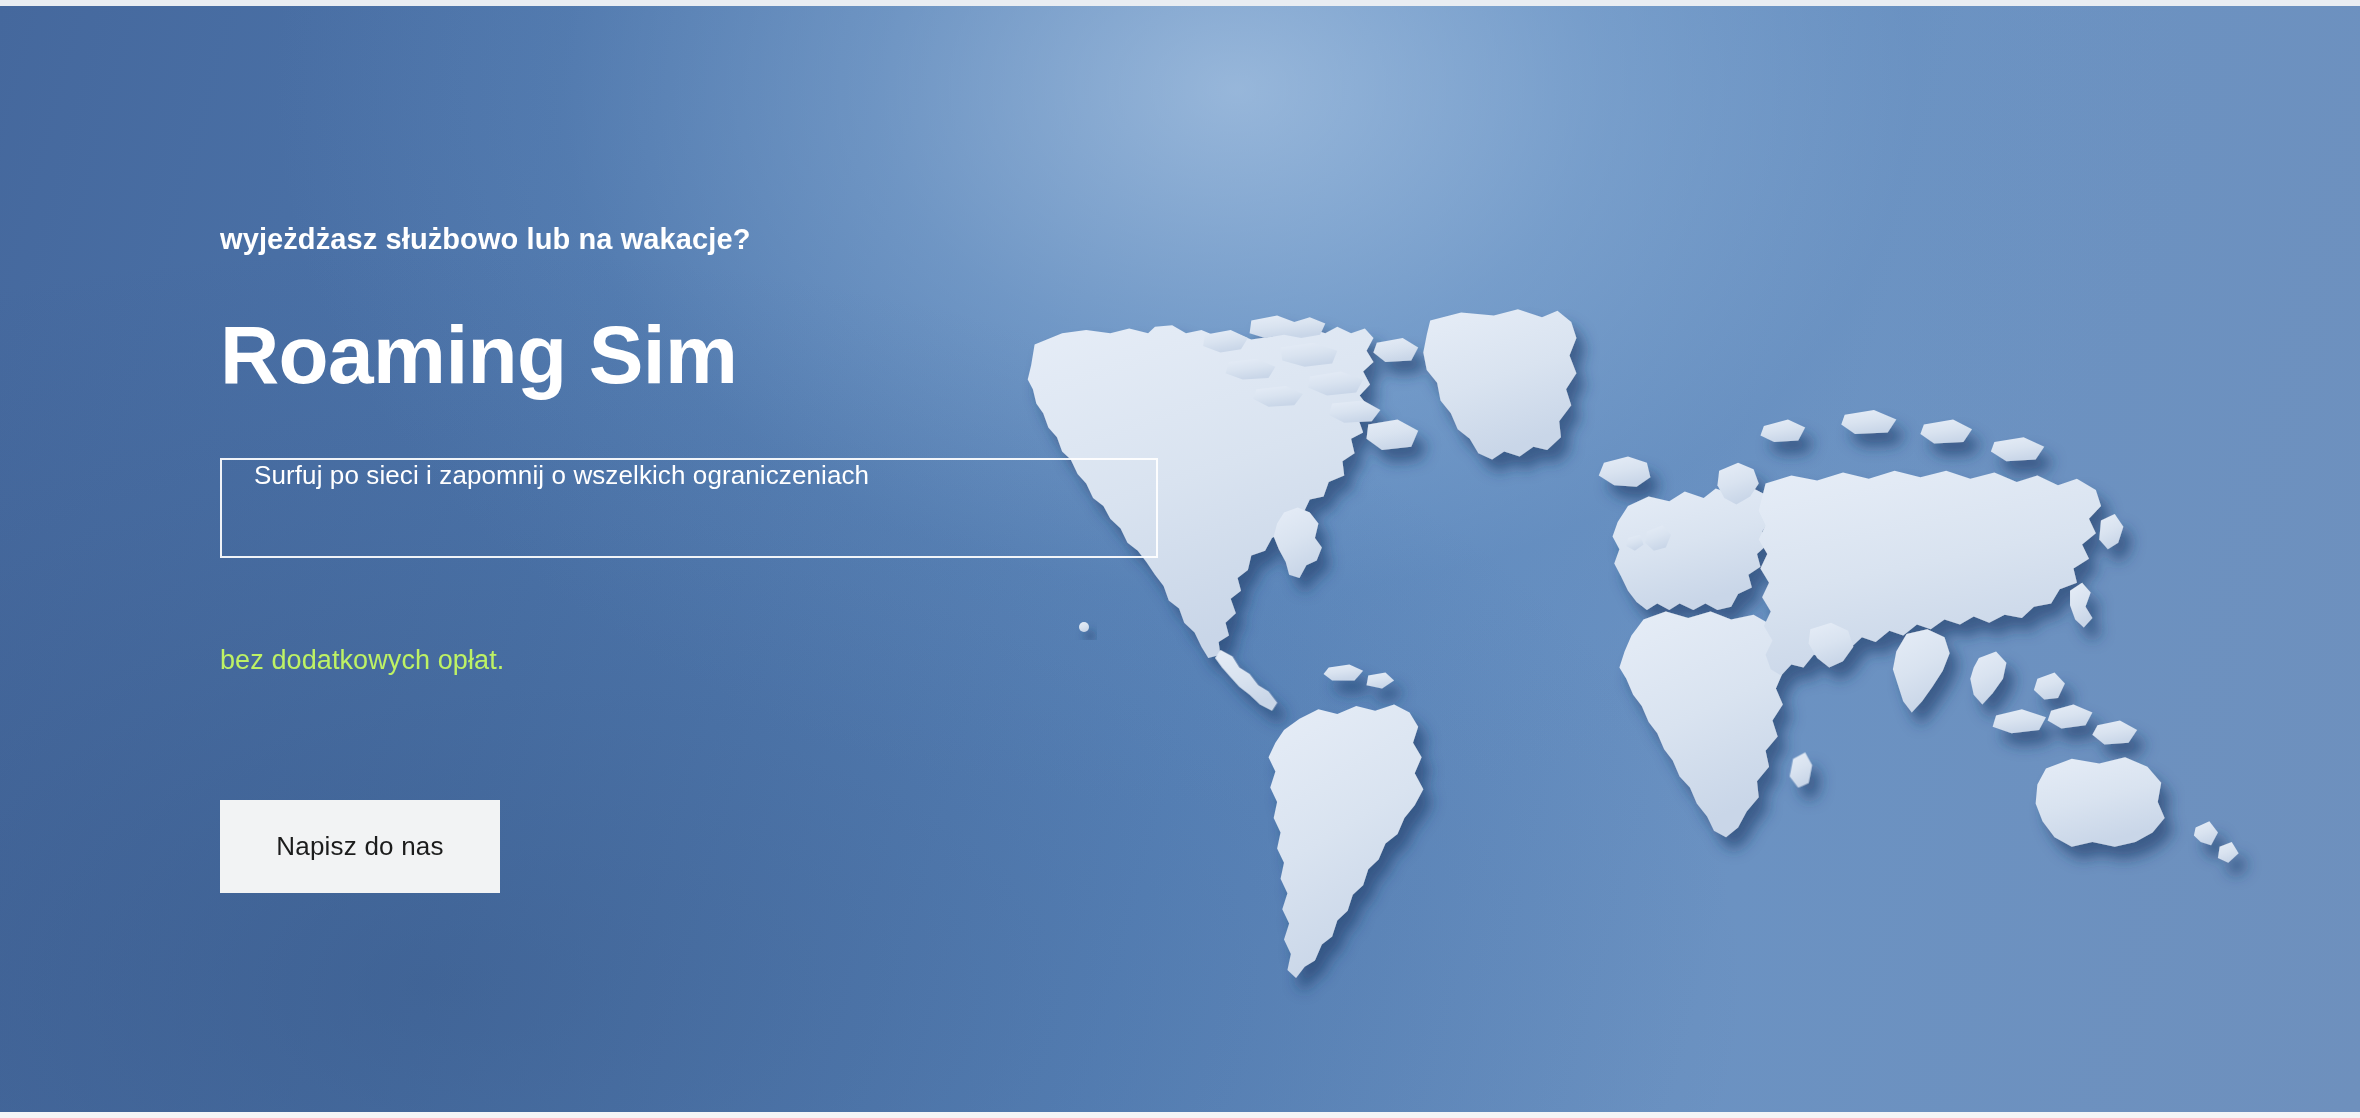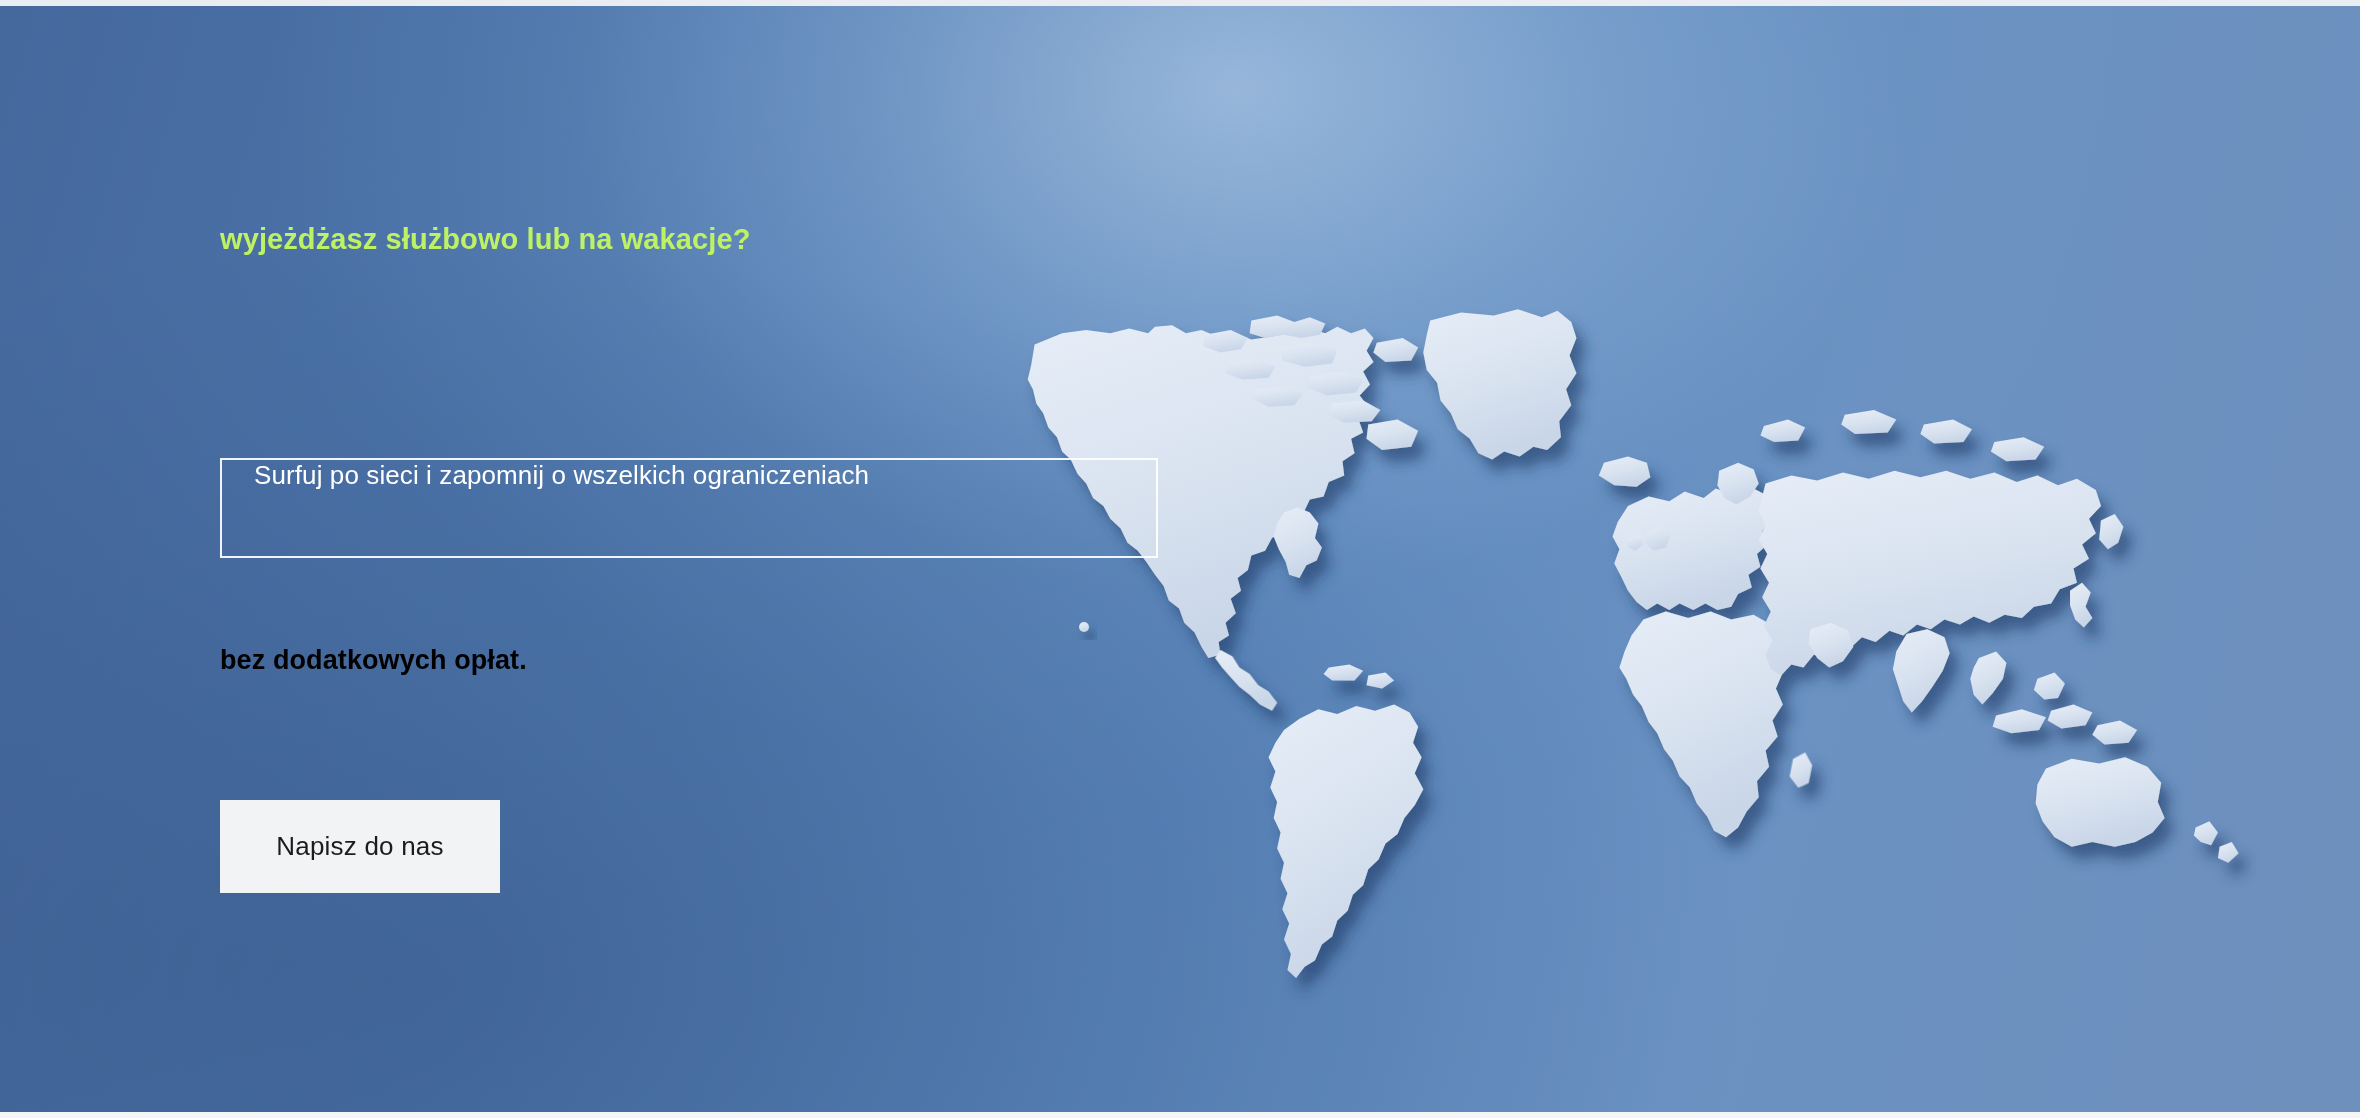--- a/index.html
+++ b/index.html
@@ -88,21 +88,21 @@
     height: 100%;
   }
 
   .eyebrow {
     position: absolute;
     top: 222px;
     left: 0;
     margin: 0;
     font-size: 29px;
     font-weight: 700;
-    color: #bef264;
+    color: #ffffff;
     letter-spacing: 0.1px;
     white-space: nowrap;
     line-height: 1.2;
   }
 
   .headline {
     position: absolute;
     top: 312px;
     left: 0;
     margin: 0;
@@ -134,22 +134,22 @@
     letter-spacing: 0.1px;
     white-space: nowrap;
   }
 
   .subnote {
     position: absolute;
     left: 0;
     top: 645px;
     margin: 0;
     font-size: 27px;
-    font-weight: 700;
-    color: #000000;
+    font-weight: 400;
+    color: #bef264;
     letter-spacing: 0.1px;
     white-space: nowrap;
   }
 
   .cta-button {
     position: absolute;
     left: 0;
     top: 800px;
     width: 280px;
     height: 93px;
@@ -322,20 +322,21 @@
       <g filter="url(#smallShadow)" fill="url(#landGrad)">
         <circle cx="64" cy="357" r="5"></circle>
       </g>
     </svg>
   </div>
 
   <div class="content">
 
     <p class="eyebrow">wyjeżdżasz służbowo lub na wakacje?</p>
 
+    <h1 class="headline">Roaming Sim</h1>
 
     <div class="tagline-box">
       <p class="tagline-text">Surfuj po sieci i zapomnij o wszelkich ograniczeniach</p>
     </div>
 
     <p class="subnote">bez dodatkowych opłat.</p>
 
     <button class="cta-button" type="button">Napisz do nas</button>
   </div>
 </div>

